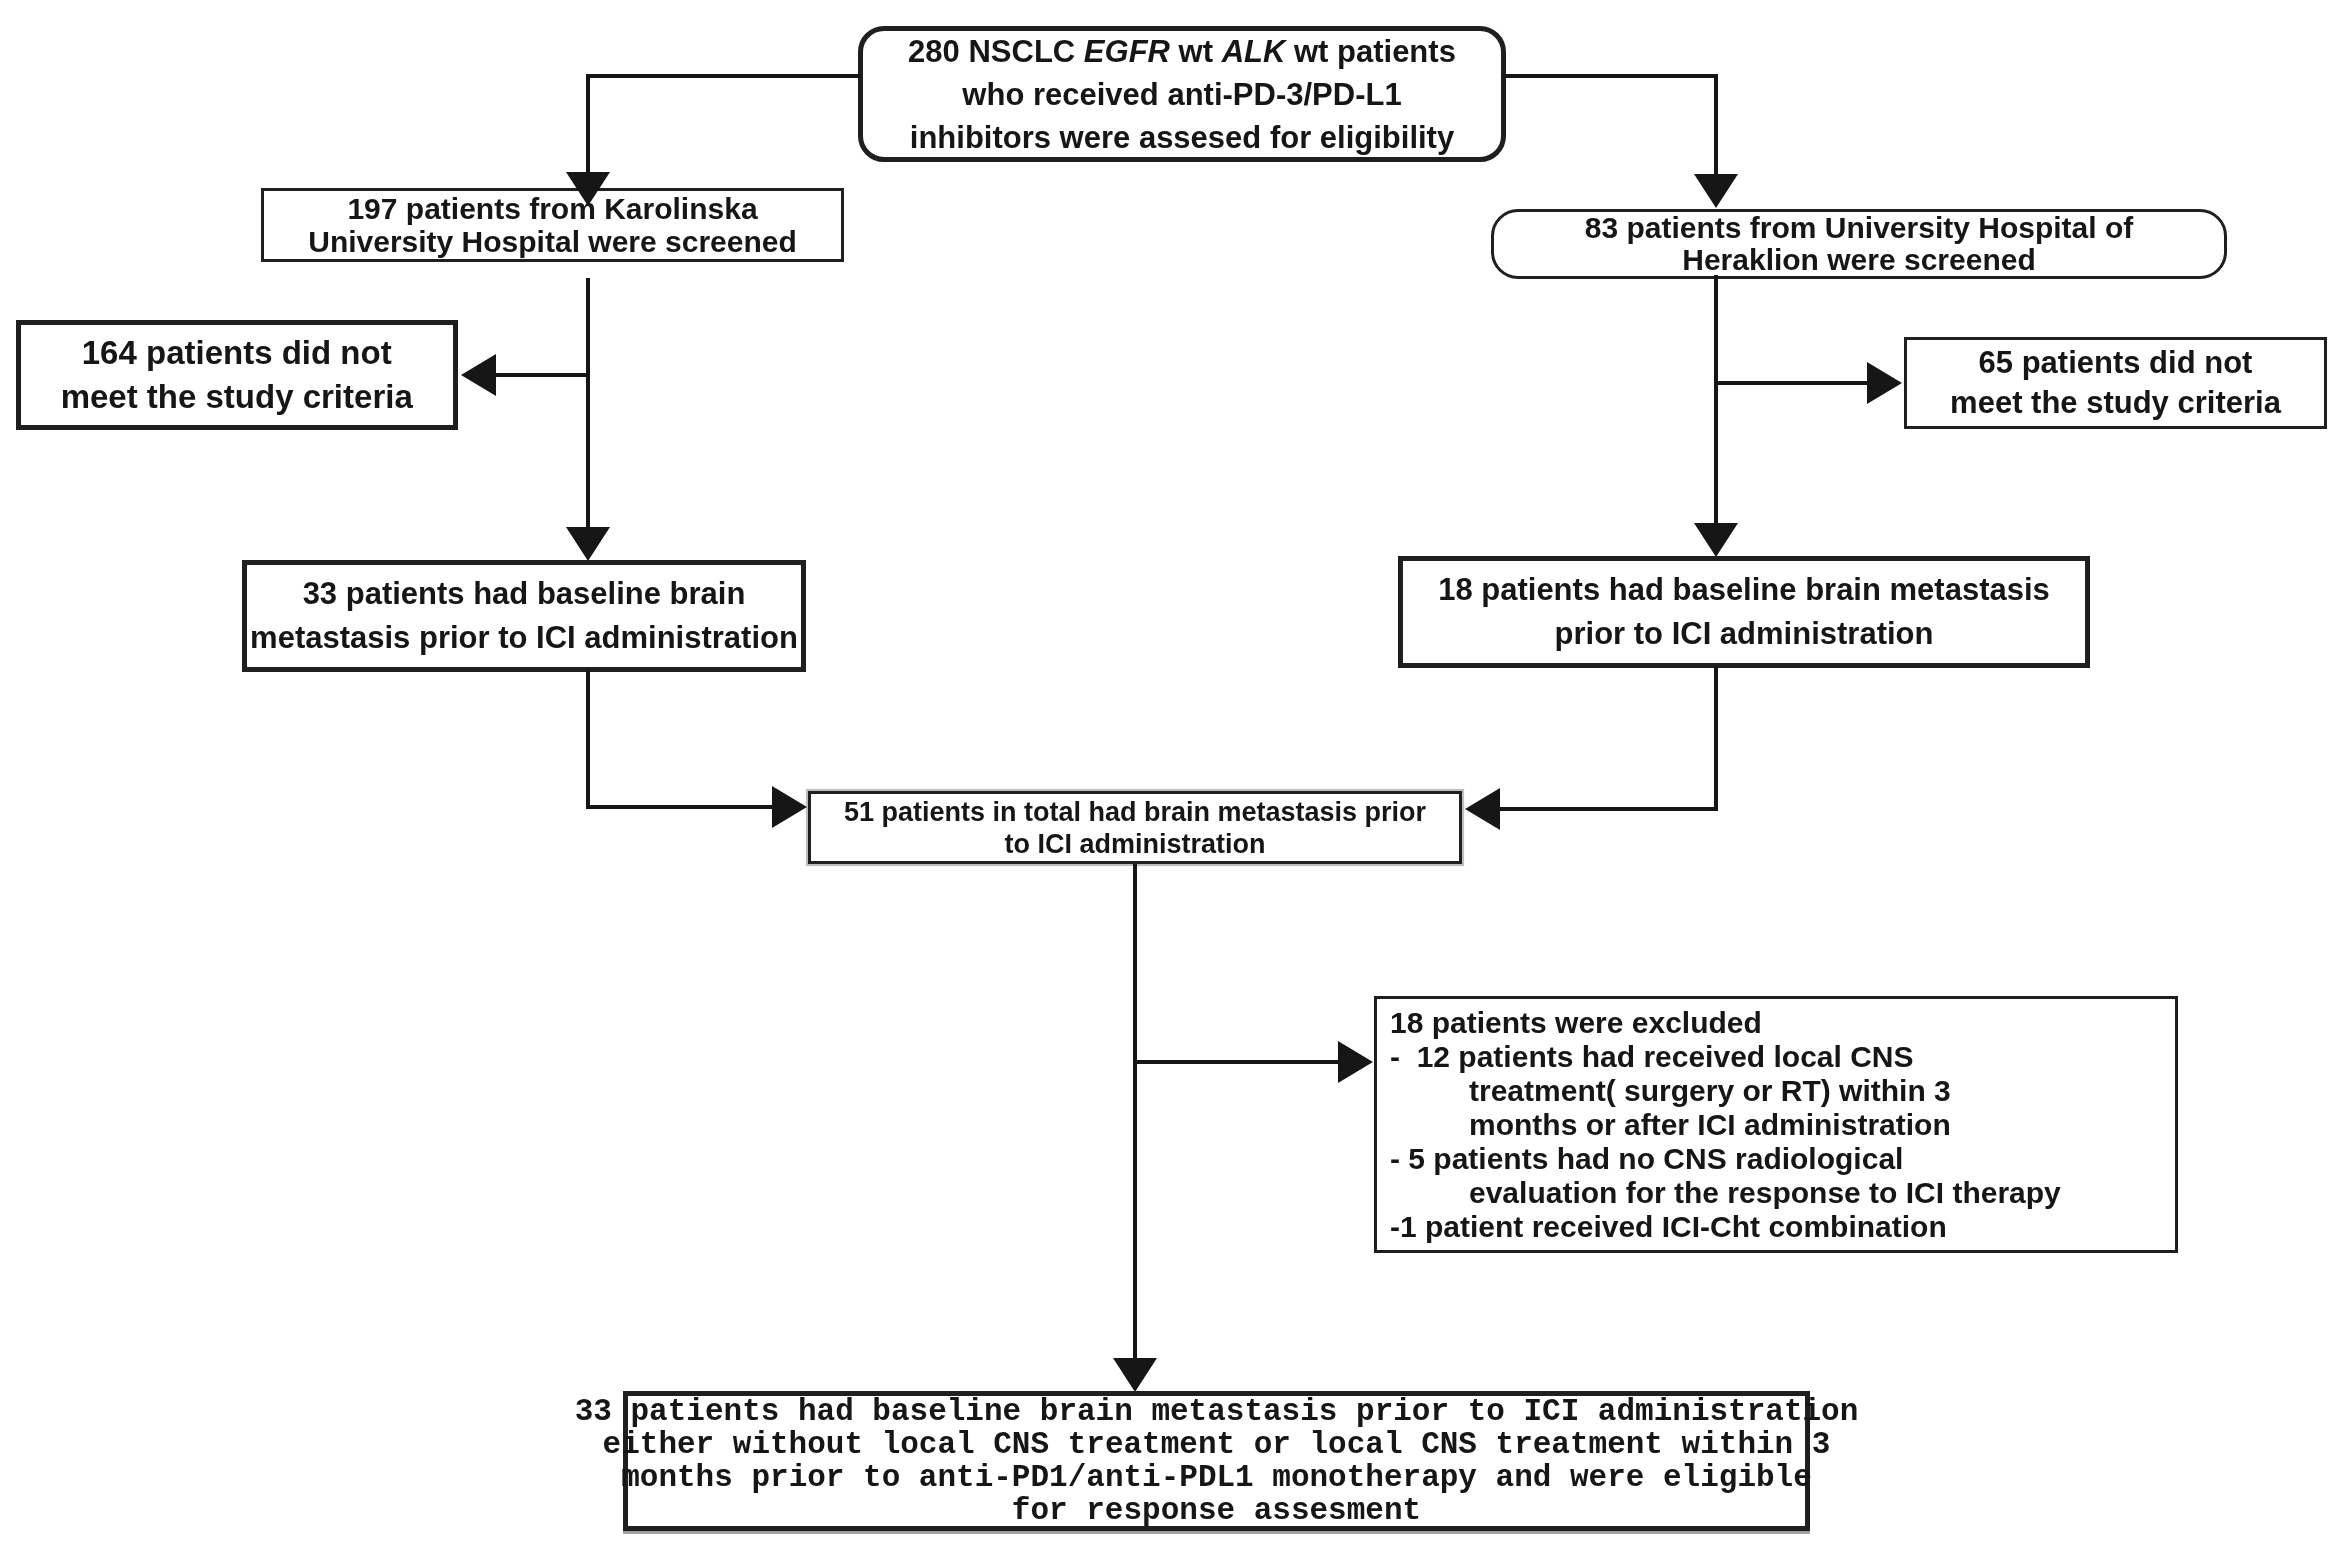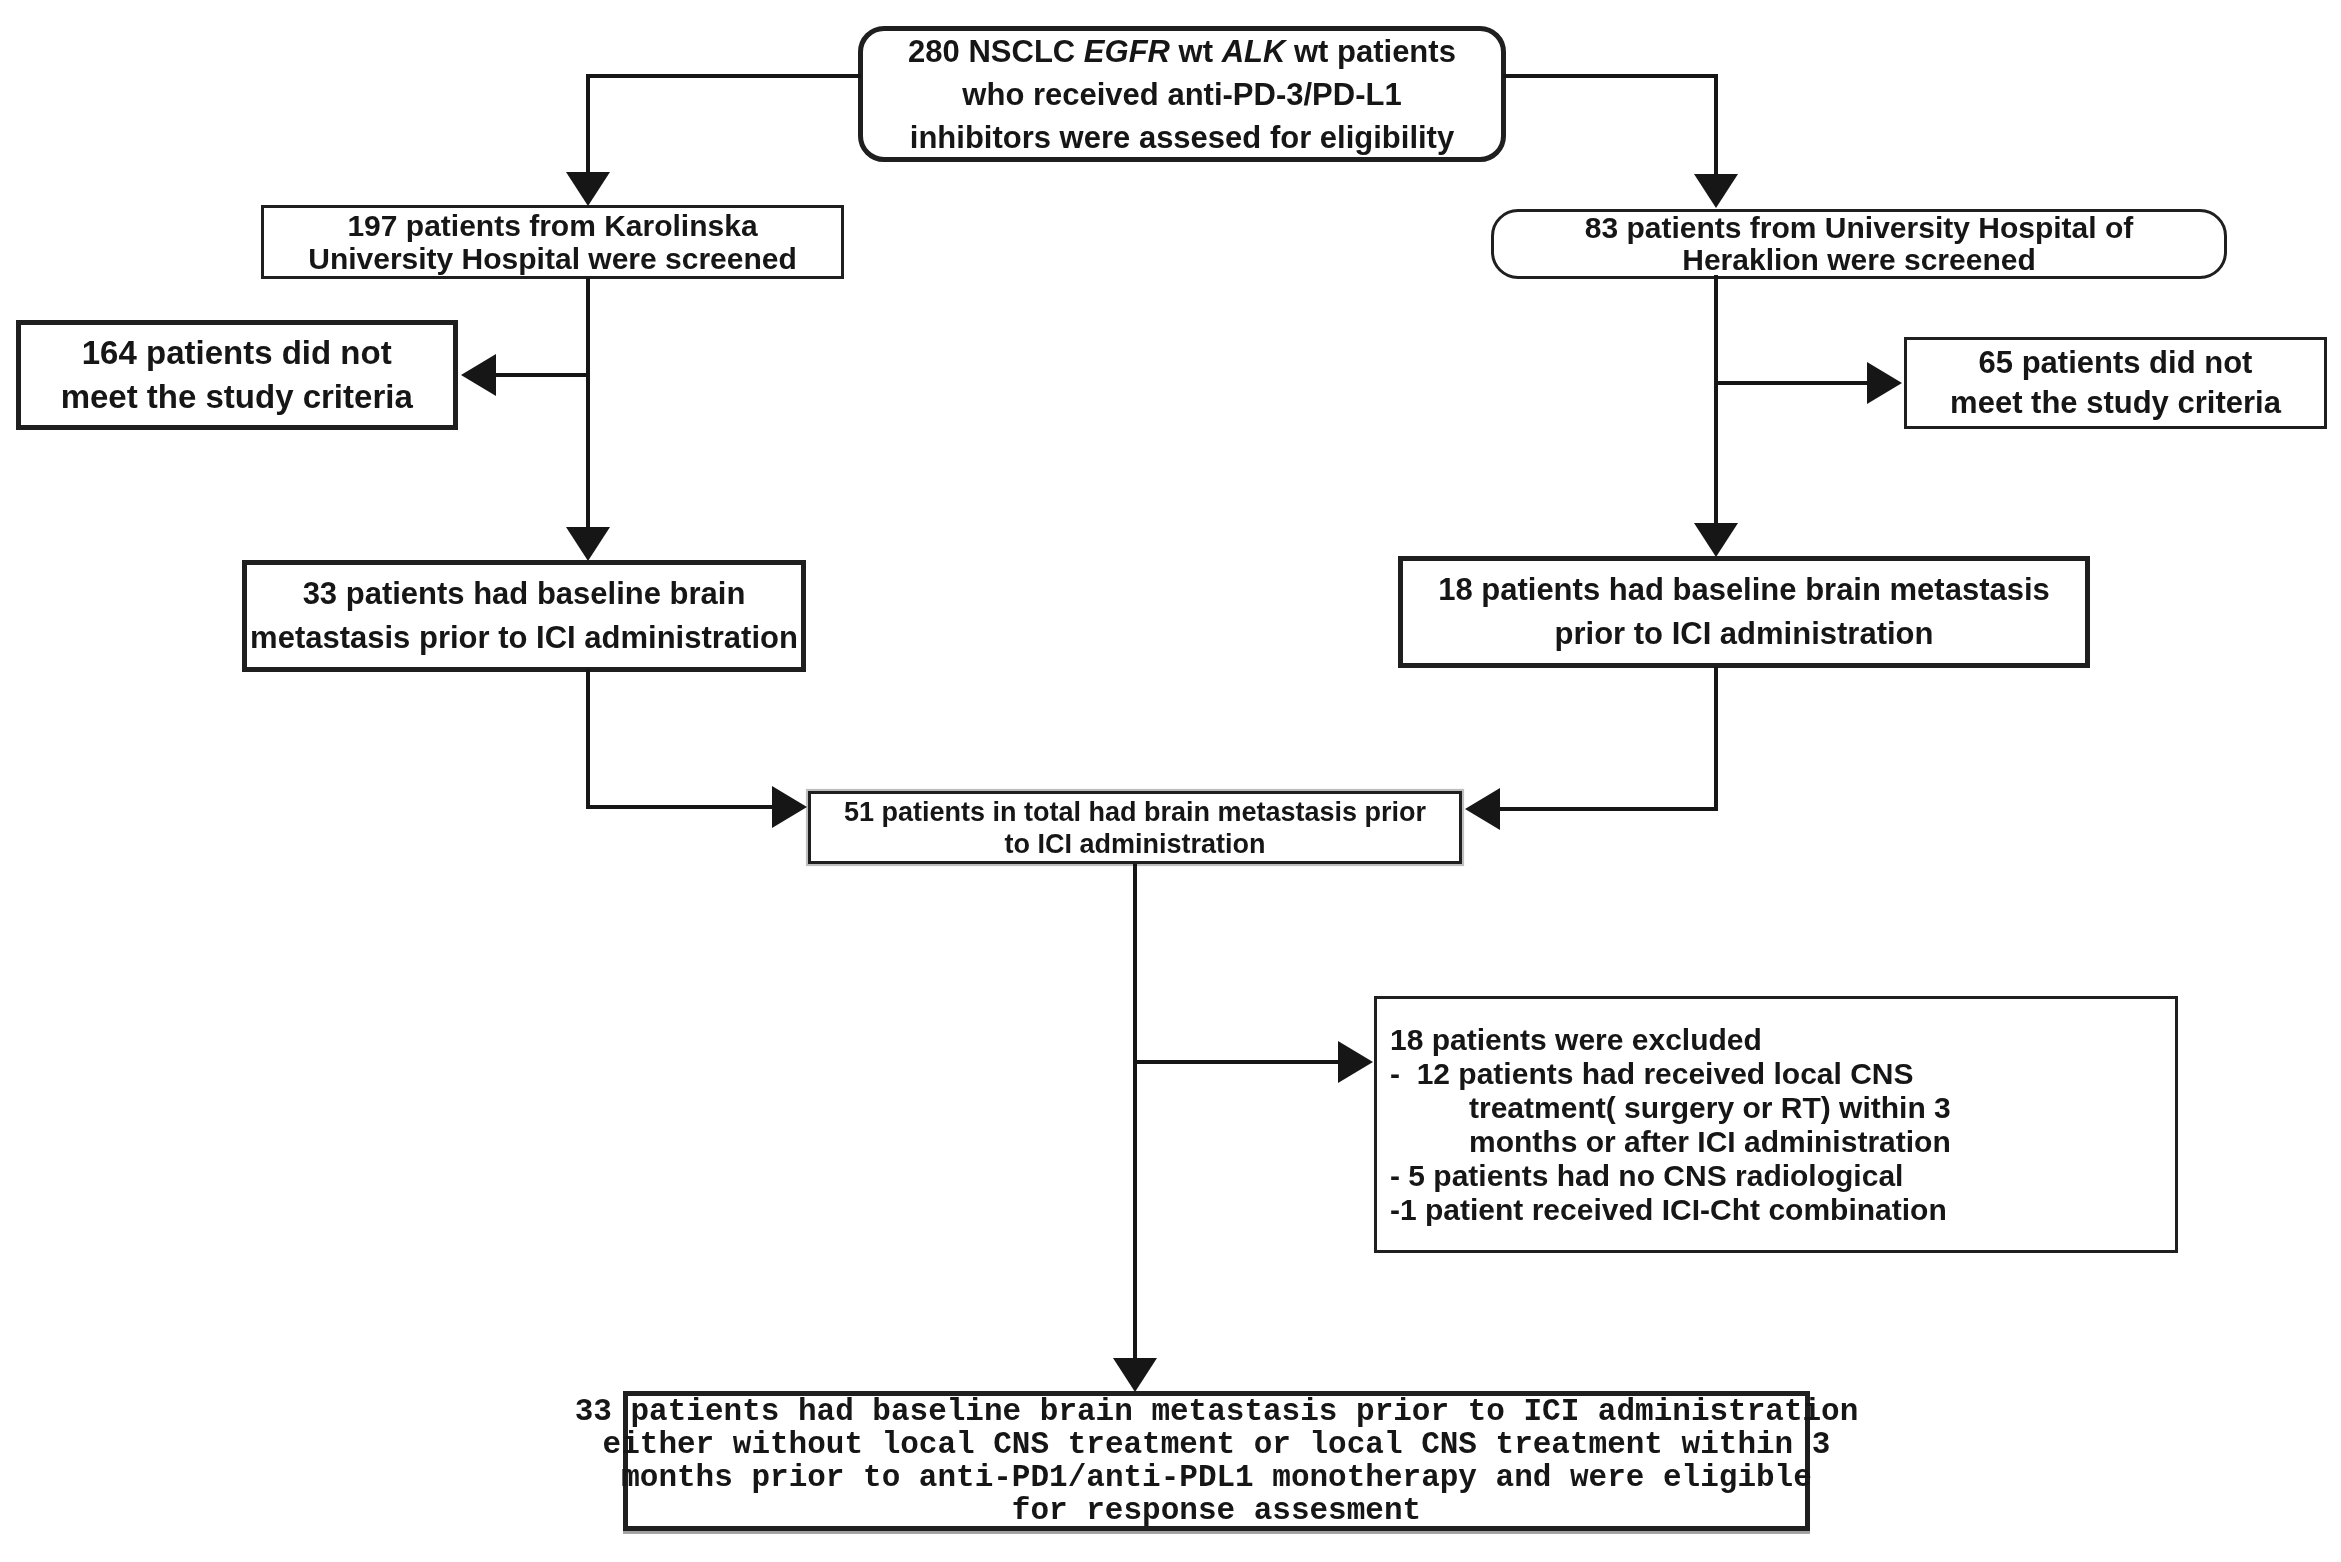--- a/index.html
+++ b/index.html
@@ -14,21 +14,21 @@
   .ind{padding-left:79px;}
   .hline,.vline{position:absolute;background:#161616;}
   .hline{height:4.3px;}
   .vline{width:4.3px;}
   .ah{position:absolute;width:0;height:0;}
   .ah.down{border-left:22px solid transparent;border-right:22px solid transparent;border-top:34px solid #161616;}
   .ah.left{border-top:21.4px solid transparent;border-bottom:21.4px solid transparent;border-right:35px solid #161616;}
   .ah.right{border-top:21.4px solid transparent;border-bottom:21.4px solid transparent;border-left:35px solid #161616;}
 
   .n-eligibility{left:858px;top:26px;width:648px;height:136px;font-size:31px;line-height:43px;border-radius:26px;}
-  .n-karolinska{left:261px;top:205px;width:583px;height:74px;font-size:30px;line-height:33px;}
+  .n-karolinska{left:261px;top:188px;width:583px;height:74px;font-size:30px;line-height:33px;}
   .n-heraklion{left:1491px;top:209px;width:736px;height:70px;font-size:30px;line-height:32px;border-radius:27px;}
   .n-excl164{left:15.7px;top:320px;width:442px;height:110px;font-size:33px;line-height:44px;}
   .n-excl65{left:1904px;top:337px;width:423px;height:92px;font-size:31px;line-height:40px;}
   .n-bm33{left:222px;top:560px;width:564px;height:112px;font-size:31px;line-height:44px;margin-left:20px;}
   .n-bm18{left:1398px;top:556px;width:692px;height:112px;font-size:31px;line-height:44px;}
   .n-total51{left:808px;top:791px;width:654px;height:73px;font-size:27px;line-height:32px;box-shadow:0 0 0 2.1px rgba(110,110,110,0.45);}
   .n-excl18{left:1374px;top:996px;width:804px;height:257px;font-size:30px;line-height:34px;}
   .n-final{left:623px;top:1391px;width:1187px;height:140px;font-size:31px;line-height:33px;box-shadow:0 2.9px 0 rgba(80,80,80,0.55);font-family:Liberation Mono, monospace;}
   i{font-style:italic;}
 </style>
@@ -77,20 +77,21 @@
     <div class="ln">51 patients in total had brain metastasis prior</div>
     <div class="ln">to ICI administration</div>
   </div>
 
   <div class="box leftalign n-excl18">
     <div class="ln">18 patients were excluded</div>
     <div class="ln">-  12 patients had received local CNS</div>
     <div class="ln ind">treatment( surgery or RT) within 3</div>
     <div class="ln ind">months or after ICI administration</div>
     <div class="ln">- 5 patients had no CNS radiological</div>
+    <div class="ln ind">evaluation for the response to ICI therapy</div>
     <div class="ln">-1 patient received ICI-Cht combination</div>
   </div>
 
   <div class="box thick n-final">
     <div class="ln">33 patients had baseline brain metastasis prior to ICI administration</div>
     <div class="ln">either without local CNS treatment or local CNS treatment within 3</div>
     <div class="ln">months prior to anti-PD1/anti-PDL1 monotherapy and were eligible</div>
     <div class="ln">for response assesment</div>
   </div>
 

